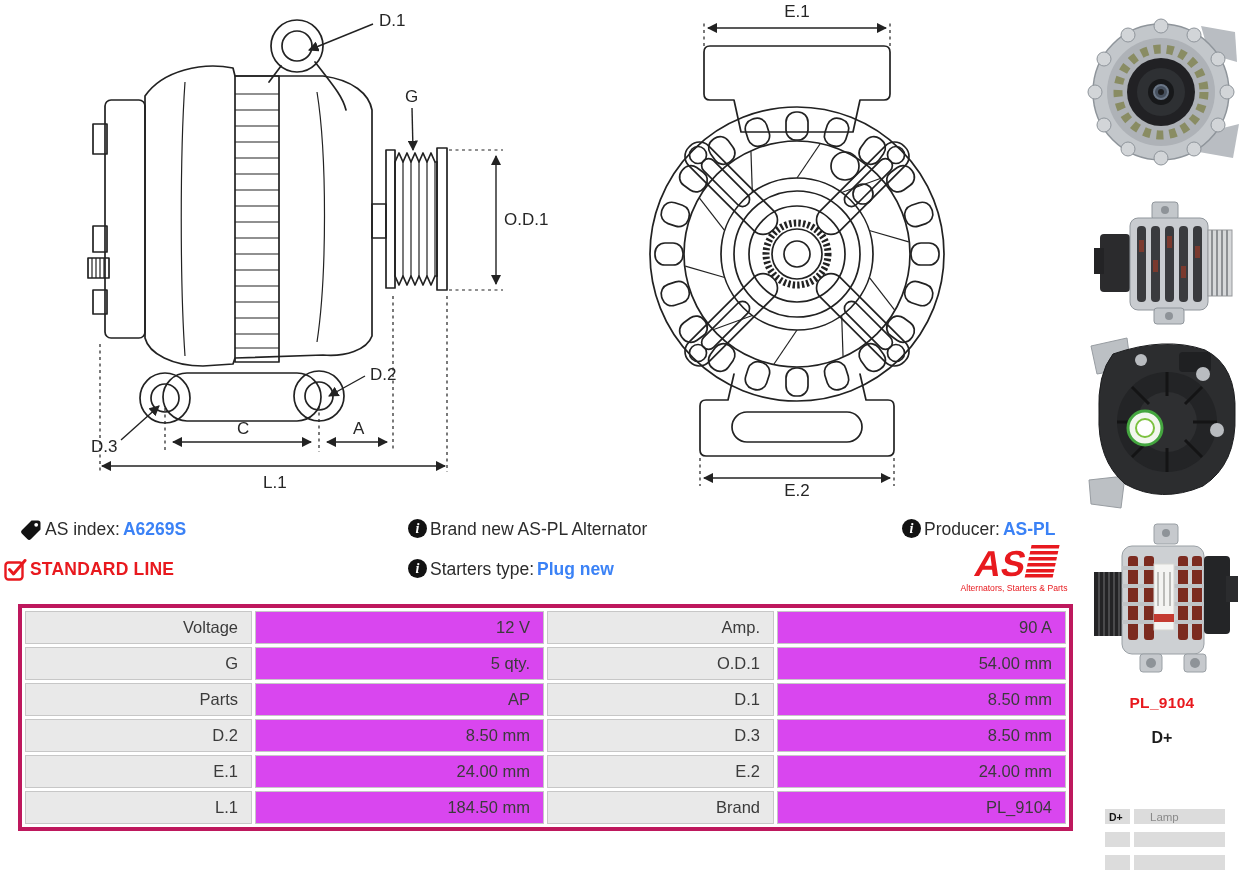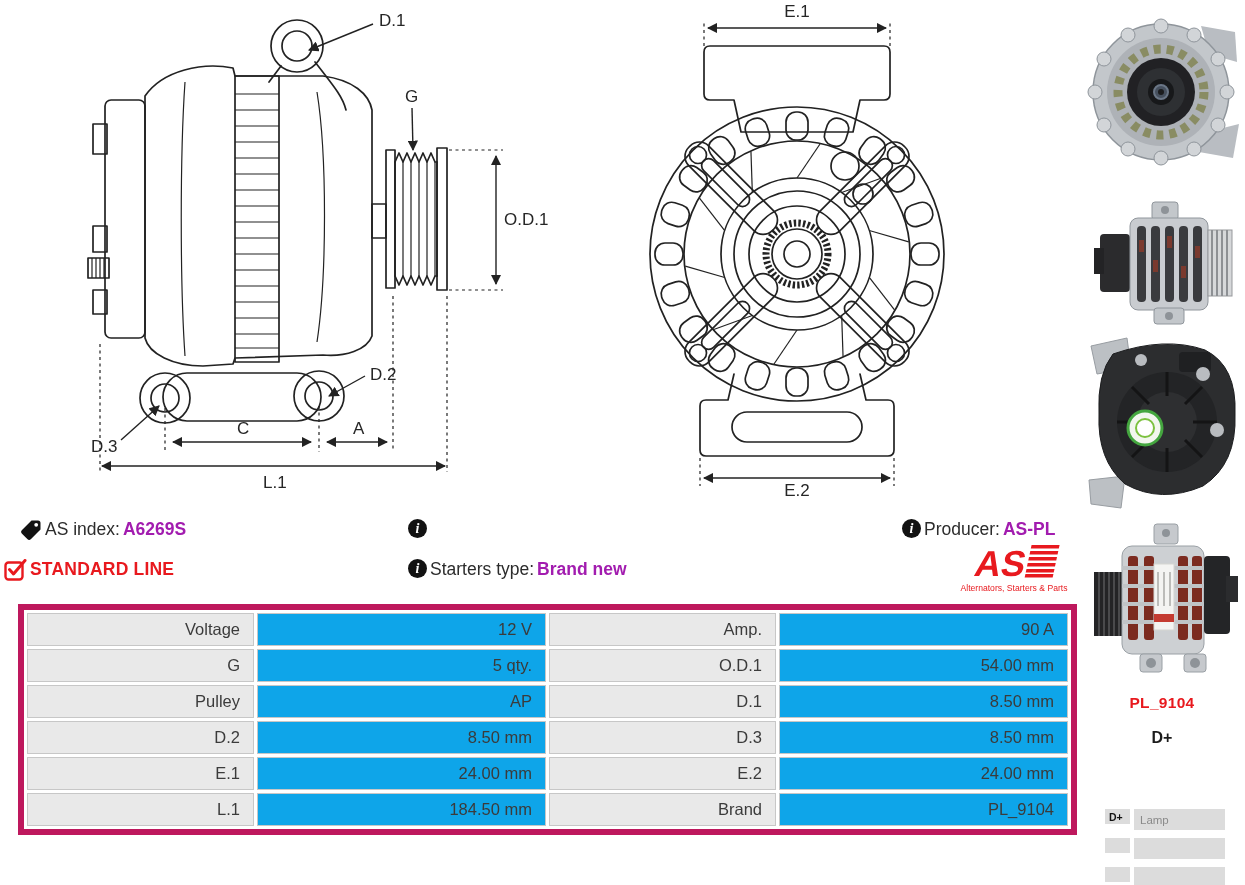--- a/index.html
+++ b/index.html
@@ -10,46 +10,46 @@
   .draw{position:absolute;}
   .draw svg{overflow:visible;}
   .tline{fill:none;stroke:#222;stroke-width:1.7;stroke-linejoin:round;stroke-linecap:round;}
   .tthin{fill:none;stroke:#222;stroke-width:1.2;}
   .dim{fill:none;stroke:#222;stroke-width:1.4;}
   .dash{fill:none;stroke:#222;stroke-width:1.2;stroke-dasharray:3 3.5;}
   .dlabel{font-family:"Liberation Sans",sans-serif;font-size:17px;fill:#262626;}
 
   
   .inforow{position:absolute;display:flex;align-items:flex-start;gap:3px;font-size:17.5px;color:#2c2c2c;white-space:nowrap;}
-  .inforow .val{font-weight:bold;color:#a21caf;}
+  .inforow .val{font-weight:bold;color:#3b82f6;}
   .redline{color:#e8191e;font-weight:bold;letter-spacing:.2px;}
   .iicon{display:inline-flex;width:19px;height:19px;border-radius:50%;background:#121212;color:#fff;
          align-items:center;justify-content:center;font-family:"Liberation Serif",serif;
          font-weight:bold;font-size:14px;font-style:italic;flex:0 0 auto;}
 
   
-  .specwrap{position:absolute;left:18px;top:604px;width:1047px;border:6px solid #be185d;background:#fff;}
+  .specwrap{position:absolute;left:18px;top:604px;width:1047px;border:4px solid #be185d;background:#fff;}
   table.spec{width:100%;border-collapse:separate;border-spacing:3px;}
   table.spec td{height:31px;border:1px solid #c7c7c7;text-align:right;padding:0 13px 0 4px;
                 font-size:16.5px;color:#3b3b3b;}
   td.lab{background:#e9e9e9;width:22%;}
-  td.val{background:#0ea5e9;width:28%;margin-left:15px;}
+  td.val{background:#d946ef;width:28%;margin-left:15px;}
 
   
   .photo{position:absolute;}
   .plug{position:absolute;left:1098px;top:694px;width:128px;text-align:center;
         color:#e8191e;font-weight:bold;font-size:15.5px;letter-spacing:.3px;}
   .term{position:absolute;left:1098px;top:729px;width:128px;text-align:center;
         color:#1c1c1c;font-weight:bold;font-size:16px;}
   .pintab{position:absolute;left:1105px;top:809px;width:120px;}
   .pintab .prow{display:flex;gap:4px;margin-bottom:8px;}
   .pintab .c1{width:25px;height:15px;background:#dcdcdc;font-size:10.5px;font-weight:bold;color:#111;
               display:flex;align-items:center;padding-left:4px;box-sizing:border-box;}
-  .pintab .c2{width:91px;height:21px;background:#dcdcdc;font-size:11.5px;color:#8a8a8a;
-              display:flex;align-items:center;padding-left:6px;box-sizing:border-box;}
+  .pintab .c2{width:91px;height:15px;background:#dcdcdc;font-size:11.5px;color:#8a8a8a;
+              display:flex;align-items:center;padding-left:16px;box-sizing:border-box;}
 
   
   .aslogo{position:absolute;left:958px;top:543px;width:112px;}
 </style>
 </head>
 <body>
 
 <div id="page">
 
   <div class="draw" style="left:85px;top:4px;width:445px;height:490px;">
@@ -356,40 +356,41 @@
     <svg width="22" height="22" viewBox="0 0 22 22">
       <path d="M11.5,1.5 h6.5 a2.5,2.5 0 0 1 2.5,2.5 v6.5 L11,20 a2.6,2.6 0 0 1 -3.7,0 L2,14.7 a2.6,2.6 0 0 1 0,-3.7 Z" fill="#121212"></path>
       <circle cx="16.2" cy="5.8" r="1.9" fill="#ffffff"></circle>
     </svg>
     <span>AS index:</span>
     <span class="val">A6269S</span>
   </div>
 
   <div class="inforow" style="left:408px;top:519px;">
     <span class="iicon">i</span>
+    <span>Brand new AS-PL Alternator</span>
   </div>
 
   <div class="inforow" style="left:902px;top:519px;">
     <span class="iicon">i</span>
     <span>Producer:</span>
     <span class="val">AS-PL</span>
   </div>
 
   <div class="inforow" style="left:4px;top:559px;">
     <svg width="23" height="22" viewBox="0 0 23 22">
       <rect x="1.5" y="3.5" width="17" height="17" rx="3" fill="none" stroke="#e8191e" stroke-width="2.4"></rect>
       <path d="M5.5,10.5 L9.5,15 L21,1.5" fill="none" stroke="#e8191e" stroke-width="3" stroke-linecap="round" stroke-linejoin="round"></path>
     </svg>
     <span class="redline">STANDARD LINE</span>
   </div>
 
   <div class="inforow" style="left:408px;top:559px;">
     <span class="iicon">i</span>
     <span>Starters type:</span>
-    <span class="val">Brand new</span>
+    <span class="val">Plug new</span>
   </div>
 
   <div class="aslogo">
     <svg width="112" height="52" viewBox="0 0 112 52">
       <g transform="skewX(-12)">
         <text x="22" y="33" font-family="Liberation Sans, sans-serif" font-size="36" font-weight="bold" fill="#e8191e">AS</text>
         <g fill="#e8191e">
           <rect x="74" y="2" width="28" height="3.6"></rect>
           <rect x="74" y="8" width="28" height="3.6"></rect>
           <rect x="74" y="14" width="28" height="3.6"></rect>
@@ -411,21 +412,21 @@
           <td class="lab">Amp.</td>
           <td class="val">90 A</td>
         </tr>
         <tr>
           <td class="lab">G</td>
           <td class="val">5 qty.</td>
           <td class="lab">O.D.1</td>
           <td class="val">54.00 mm</td>
         </tr>
         <tr>
-          <td class="lab">Pulley</td>
+          <td class="lab">Parts</td>
           <td class="val">AP</td>
           <td class="lab">D.1</td>
           <td class="val">8.50 mm</td>
         </tr>
         <tr>
           <td class="lab">D.2</td>
           <td class="val">8.50 mm</td>
           <td class="lab">D.3</td>
           <td class="val">8.50 mm</td>
         </tr>

